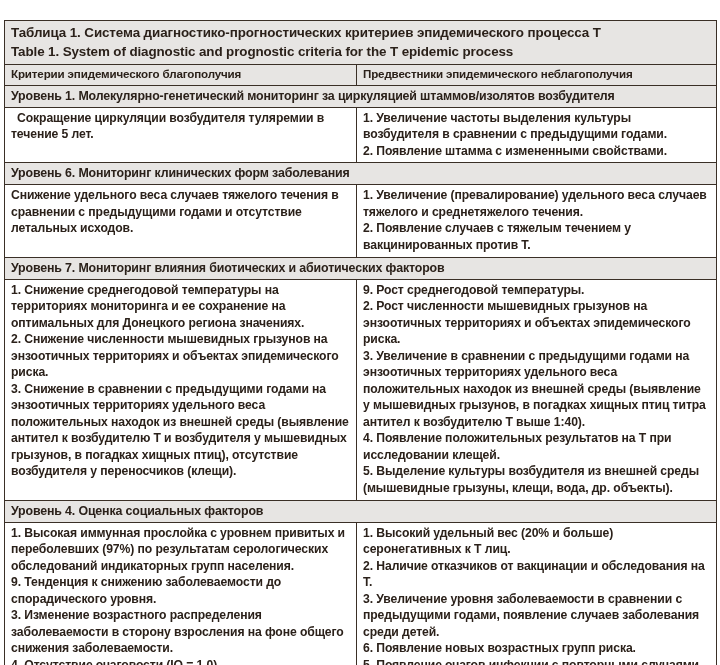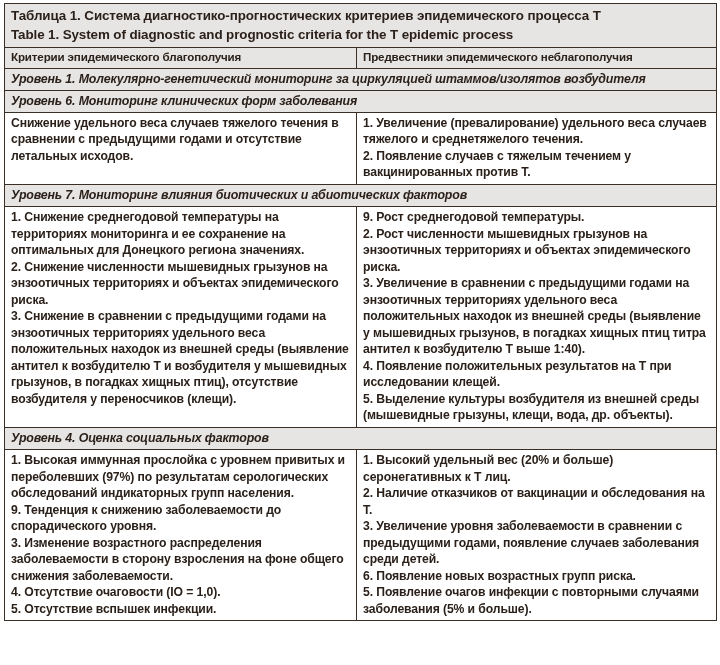--- a/index.html
+++ b/index.html
@@ -12,21 +12,21 @@
     height: 665px;
     font-family: "Liberation Sans", "DejaVu Sans", sans-serif;
     color: #2b211a;
     overflow: hidden;
   }
 
   .table-wrap {
     box-sizing: border-box;
     width: 720px;
     height: 665px;
-    padding: 3px 4px 3px 4px;
+    padding: 20px 4px 3px 4px;
     background: #ffffff;
   }
 
   table.diag {
     border-collapse: collapse;
     width: 712px;
     table-layout: fixed;
     background: #ffffff;
   }
 
@@ -66,21 +66,20 @@
 
   
   .level-cell {
     background: #e7e5e3;
     text-align: center;
     font-size: 12.4px;
     line-height: 1.3;
     padding: 2px 6px 3px 6px;
     letter-spacing: -0.15px;
     white-space: nowrap;
-    font-style: italic;
   }
 
   
   .body-cell {
     background: #ffffff;
     font-size: 12.2px;
     line-height: 1.355;
     letter-spacing: -0.1px;
     padding: 2px 7px 3px 7px;
   }
@@ -112,20 +111,29 @@
         </td>
       </tr>
 
       <tr>
         <td class="colhead">Критерии эпидемического благополучия</td>
         <td class="colhead">Предвестники эпидемического неблагополучия</td>
       </tr>
 
       <tr>
         <td class="level-cell" colspan="2">Уровень 1. Молекулярно-генетический мониторинг за циркуляцией штаммов/изолятов возбудителя</td>
+      </tr>
+      <tr>
+        <td class="body-cell">
+          <p class="indent1">Сокращение циркуляции возбудителя туляремии в течение 5 лет.</p>
+        </td>
+        <td class="body-cell">
+          <p>1. Увеличение частоты выделения культуры возбудителя в сравнении с предыдущими годами.</p>
+          <p>2. Появление штамма с измененными свойствами.</p>
+        </td>
       </tr>
 
       <tr>
         <td class="level-cell" colspan="2">Уровень 6. Мониторинг клинических форм заболевания</td>
       </tr>
       <tr>
         <td class="body-cell">
           <p> Снижение удельного веса случаев тяжелого течения в сравнении с предыдущими годами и отсутствие летальных исходов.</p>
         </td>
         <td class="body-cell">

